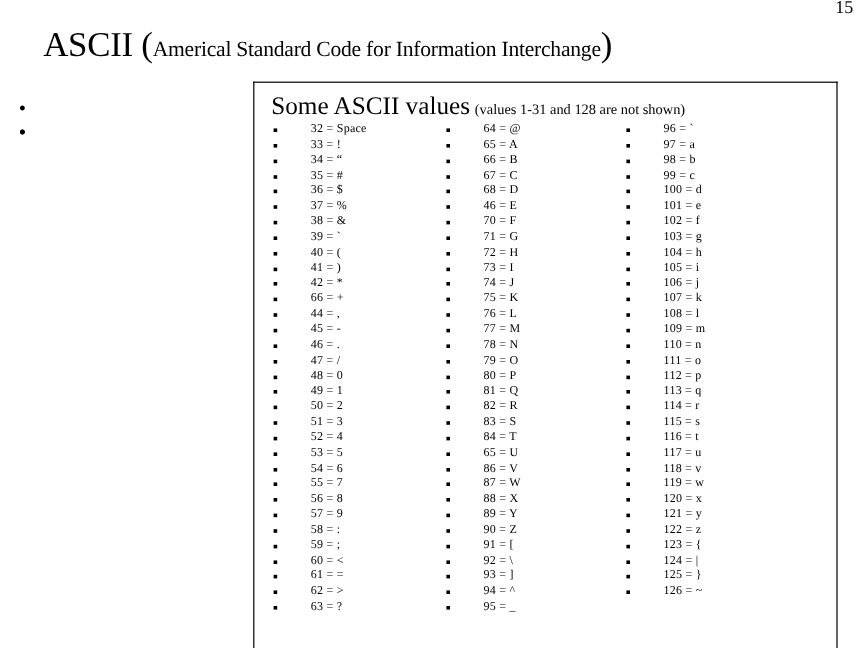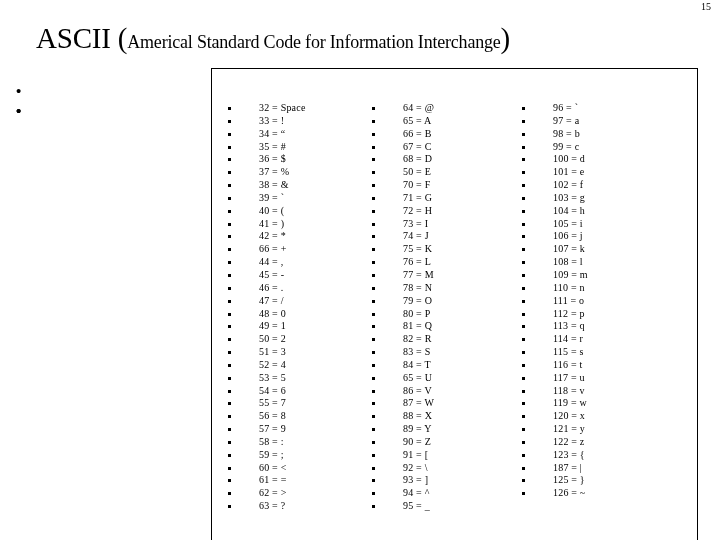--- a/index.html
+++ b/index.html
@@ -14,21 +14,21 @@
     overflow: hidden;
     font-family: "Liberation Serif", "DejaVu Serif", serif;
     color: #000000;
   }
 
   
   #page-number {
     position: absolute;
     top: 1px;
     right: 9px;
-    font-size: 10px;
+    font-size: 15px;
     line-height: 12px;
     text-align: right;
   }
 
   
   #slide-title {
     position: absolute;
     top: 22px;
     left: 36px;
     width: 660px;
@@ -137,20 +137,24 @@
   <span class="main">ASCII </span><span class="paren">(</span><span class="sub">Americal Standard Code for Information Interchange</span><span class="paren">)</span>
 </div>
 
 <div id="left-column">
     <div class="lbullet"><span class="dot">•</span></div>
     <div class="lbullet"><span class="dot">•</span></div>
     <div class="lbullet"><span class="dot">•</span></div>
   </div>
 
 <div id="ascii-box">
+  <div id="box-heading">
+    <span class="h-main">Some ASCII values</span>
+    <span class="h-note">(values 1-31 and 128 are not shown)</span>
+  </div>
   <div class="ascii-col" id="ascii-col-1">
       <div class="arow"><span class="sq"></span><span class="txt">32 = Space</span></div>
       <div class="arow"><span class="sq"></span><span class="txt">33 = !</span></div>
       <div class="arow"><span class="sq"></span><span class="txt">34 = “</span></div>
       <div class="arow"><span class="sq"></span><span class="txt">35 = #</span></div>
       <div class="arow"><span class="sq"></span><span class="txt">36 = $</span></div>
       <div class="arow"><span class="sq"></span><span class="txt">37 = %</span></div>
       <div class="arow"><span class="sq"></span><span class="txt">38 = &amp;</span></div>
       <div class="arow"><span class="sq"></span><span class="txt">39 = `</span></div>
       <div class="arow"><span class="sq"></span><span class="txt">40 = (</span></div>
@@ -177,21 +181,21 @@
       <div class="arow"><span class="sq"></span><span class="txt">61 = =</span></div>
       <div class="arow"><span class="sq"></span><span class="txt">62 = &gt;</span></div>
       <div class="arow"><span class="sq"></span><span class="txt">63 = ?</span></div>
     </div>
   <div class="ascii-col" id="ascii-col-2">
       <div class="arow"><span class="sq"></span><span class="txt">64 = @</span></div>
       <div class="arow"><span class="sq"></span><span class="txt">65 = A</span></div>
       <div class="arow"><span class="sq"></span><span class="txt">66 = B</span></div>
       <div class="arow"><span class="sq"></span><span class="txt">67 = C</span></div>
       <div class="arow"><span class="sq"></span><span class="txt">68 = D</span></div>
-      <div class="arow"><span class="sq"></span><span class="txt">50 = E</span></div>
+      <div class="arow"><span class="sq"></span><span class="txt">46 = E</span></div>
       <div class="arow"><span class="sq"></span><span class="txt">70 = F</span></div>
       <div class="arow"><span class="sq"></span><span class="txt">71 = G</span></div>
       <div class="arow"><span class="sq"></span><span class="txt">72 = H</span></div>
       <div class="arow"><span class="sq"></span><span class="txt">73 = I</span></div>
       <div class="arow"><span class="sq"></span><span class="txt">74 = J</span></div>
       <div class="arow"><span class="sq"></span><span class="txt">75 = K</span></div>
       <div class="arow"><span class="sq"></span><span class="txt">76 = L</span></div>
       <div class="arow"><span class="sq"></span><span class="txt">77 = M</span></div>
       <div class="arow"><span class="sq"></span><span class="txt">78 = N</span></div>
       <div class="arow"><span class="sq"></span><span class="txt">79 = O</span></div>
@@ -234,17 +238,17 @@
       <div class="arow"><span class="sq"></span><span class="txt">114 = r</span></div>
       <div class="arow"><span class="sq"></span><span class="txt">115 = s</span></div>
       <div class="arow"><span class="sq"></span><span class="txt">116 = t</span></div>
       <div class="arow"><span class="sq"></span><span class="txt">117 = u</span></div>
       <div class="arow"><span class="sq"></span><span class="txt">118 = v</span></div>
       <div class="arow"><span class="sq"></span><span class="txt">119 = w</span></div>
       <div class="arow"><span class="sq"></span><span class="txt">120 = x</span></div>
       <div class="arow"><span class="sq"></span><span class="txt">121 = y</span></div>
       <div class="arow"><span class="sq"></span><span class="txt">122 = z</span></div>
       <div class="arow"><span class="sq"></span><span class="txt">123 = {</span></div>
-      <div class="arow"><span class="sq"></span><span class="txt">187 = |</span></div>
+      <div class="arow"><span class="sq"></span><span class="txt">124 = |</span></div>
       <div class="arow"><span class="sq"></span><span class="txt">125 = }</span></div>
       <div class="arow"><span class="sq"></span><span class="txt">126 = ~</span></div>
     </div>
 </div>
 
 </body></html>

